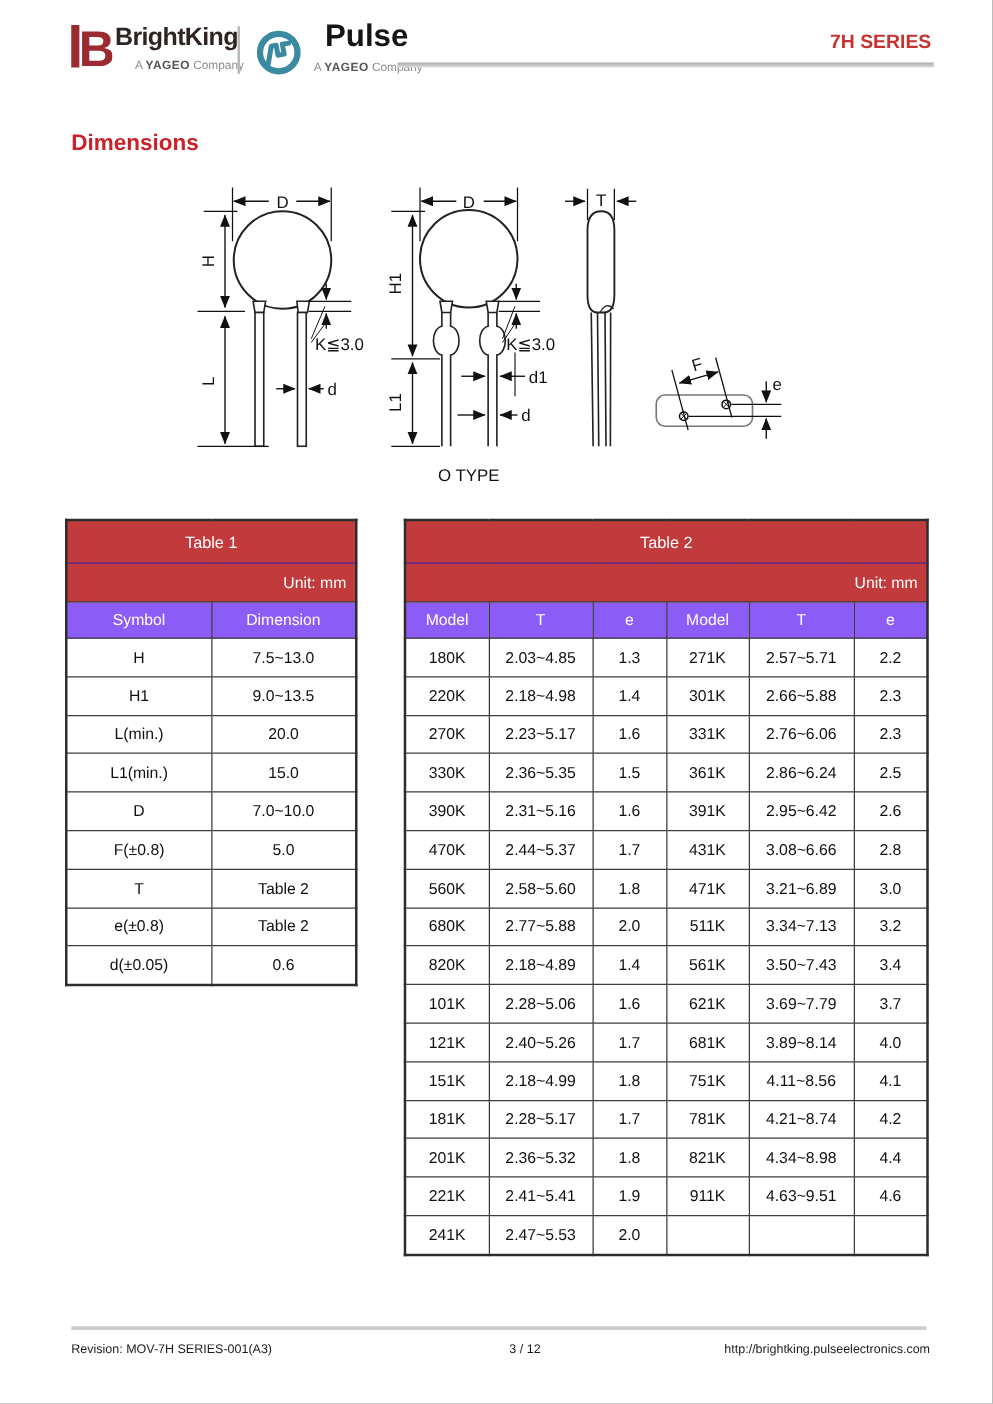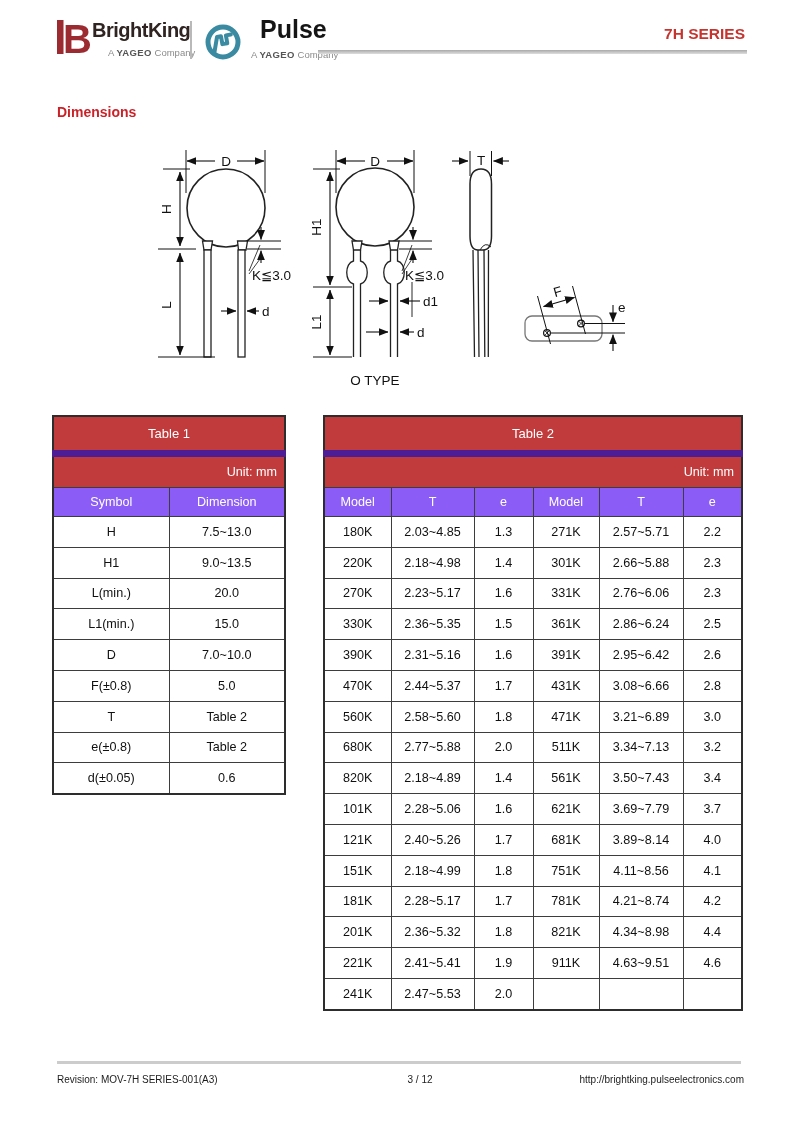--- a/index.html
+++ b/index.html
@@ -14,34 +14,34 @@
   .tagline .yageo{color:#555;font-weight:bold;letter-spacing:.4px;}
   .bk-tag{left:108px;top:47px;}
   .logo-divider{position:absolute;left:190px;top:21px;width:1.5px;height:38px;background:#b9b9b9;}
   .pulse-mark{position:absolute;left:203px;top:22px;}
   .pulse-name{position:absolute;left:244px;top:15px;font-family:Liberation Sans, sans-serif;
               font-size:25px;font-weight:bold;color:#151515;margin-left:16px;}
   .pulse-tag{left:251px;top:49px;}
   .series{position:absolute;top:25px;right:49px;font-size:15.5px;font-weight:bold;color:#c5342f;}
   .header-rule{position:absolute;left:318px;top:50px;width:429px;height:4px;
                background:linear-gradient(#a9a9a9,#dedede);}
-  .section-title{position:absolute;left:57px;top:104px;font-size:14px;font-weight:bold;color:#cb2128;}
+  .section-title{position:absolute;left:57px;top:104px;font-size:18px;font-weight:bold;color:#cb2128;}
 
   
   .diagrams{position:absolute;left:0;top:0;}
   .diagrams text{font-family:"Liberation Sans",sans-serif;fill:#111;font-size:13.5px;}
 
   
   table.dtable{position:absolute;border-collapse:collapse;table-layout:fixed;
                background:#fff;border:2px solid #2d2d2d;}
   .dtable td,.dtable th{border:1.5px solid #3d3d3d;text-align:center;vertical-align:middle;
                font-size:12.6px;font-weight:normal;color:#101010;height:29.8px;padding:0;
                white-space:nowrap;}
   .dtable tr.ttl td{background:#c23b3c;color:#fff;font-size:13px;height:33px;
-               border-bottom:7px solid #4c1d95;}
+               border-bottom:1px solid #4c1d95;}
   .dtable tr.unit td{background:#c23b3c;color:#fff;text-align:right;padding-right:7px;
                height:30px;border-top:1px solid #d8807d;margin-top:42px;}
   .dtable tr.cols th{background:#8b5cf6;color:#fff;height:28px;}
   #table1{left:52px;top:415px;width:232px;}
   #table2{left:323px;top:415px;width:418px;}
 
   
   .footer-rule{position:absolute;left:57px;top:1061px;width:684px;height:3px;background:#cccccc;}
   .footer-text{position:absolute;top:1074px;font-size:10px;color:#1c1c1c;white-space:nowrap;}
   #f-rev{left:57px;}

